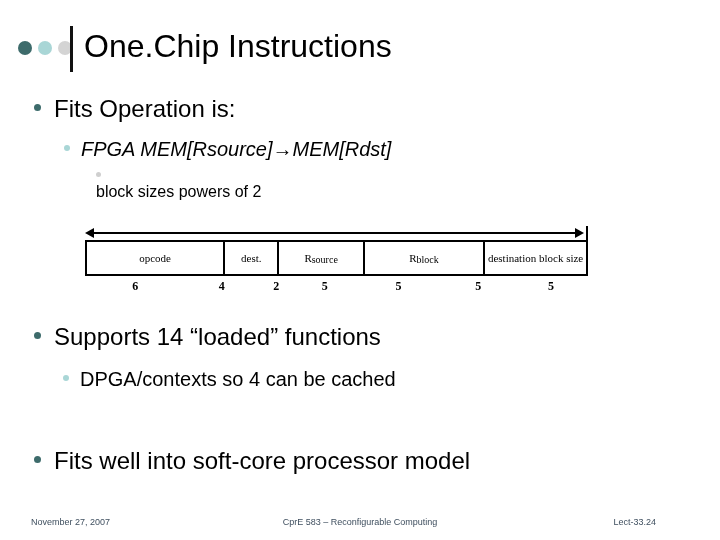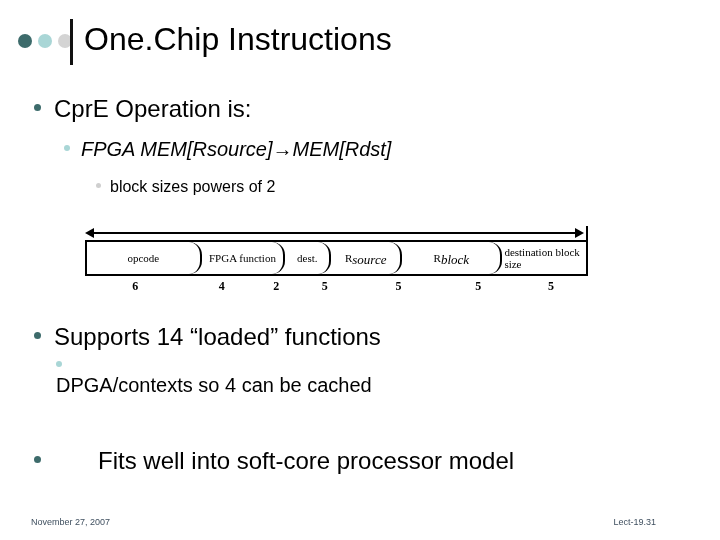--- a/index.html
+++ b/index.html
@@ -13,21 +13,21 @@
     position: relative;
     overflow: hidden;
     font-family: "Liberation Sans", sans-serif;
     color: #000000;
   }
 
   
   .title-row {
     position: absolute;
     left: 0px;
-    top: 8px;
+    top: 15px;
     width: 668px;
     height: 58px;
   }
   .title-dots {
     position: absolute;
     left: 18px;
     top: 26px;
     display: flex;
     gap: 6px;
     align-items: center;
@@ -80,34 +80,34 @@
     margin-right: 13px;
     top: -6px;
   }
   .lvl2 { font-size: 20px; line-height: 26px; }
   .lvl2 .marker {
     width: 6px; height: 6px;
     background: #a9d6d6;
     margin-right: 11px;
     top: -5px;
   }
-  .lvl3 { font-size: 16px; line-height: 22px; }
+  .lvl3 { font-size: 16px; line-height: 22px; flex-direction: column; }
   .lvl3 .marker {
     width: 5px; height: 5px;
     background: #cfcfcf;
     margin-right: 9px;
     top: -4px;
   }
 
   #b-basic      { left: 34px;  top: 94px; }
   #b-fpga       { left: 64px;  top: 136px; font-style: italic; }
   #b-block      { left: 96px;  top: 176px; }
   #b-supports   { left: 34px;  top: 322px; }
-  #b-dpga       { left: 56px;  top: 366px; flex-direction: column; }
-  #b-fits       { left: 34px;  top: 446px; gap: 44px; }
+  #b-dpga       { left: 63px;  top: 366px; }
+  #b-fits       { left: 34px;  top: 446px; }
 
   
   .figure {
     position: absolute;
     left: 85px;
     top: 212px;
     width: 503px;
     height: 88px;
     font-family: "Liberation Serif", serif;
   }
@@ -164,29 +164,28 @@
     border: 2px solid #000;
     box-sizing: border-box;
     background: #fff;
   }
   .field {
     border-right: 2px solid #000;
     box-sizing: border-box;
     display: flex;
     align-items: center;
     justify-content: center;
-    text-align: left;
+    text-align: center;
     font-size: 11px;
     line-height: 12px;
     padding: 0 2px;
     color: #000;
-    border-radius: 13px;
   }
   .field:last-child { border-right: none; }
-  .field sub { font-size: 13px; vertical-align: baseline; position: relative; top: 2px; font-style: italic; }
+  .field sub { font-size: 10px; vertical-align: baseline; position: relative; top: 2px; }
   .widths {
     position: absolute;
     left: 0;
     top: 66px;
     width: 503px;
     height: 16px;
     display: flex;
   }
   .width-cell {
     display: flex;
@@ -221,21 +220,21 @@
     <span class="dot" style="background: rgb(61, 107, 107);"></span>
     <span class="dot" style="background: rgb(169, 214, 214);"></span>
     <span class="dot" style="background: rgb(212, 212, 212);"></span>
   </div>
   <div class="title-bar"></div>
   <div class="title-text">One.Chip Instructions</div>
 </div>
 
 <div class="bullet lvl1" id="b-basic">
   <span class="marker"></span>
-  <span class="txt">CprE Operation is:</span>
+  <span class="txt">Fits Operation is:</span>
 </div>
 
 <div class="bullet lvl2" id="b-fpga">
   <span class="marker"></span>
   <span class="txt">FPGA MEM[Rsource]→MEM[Rdst]</span>
 </div>
 
 <div class="bullet lvl3" id="b-block">
   <span class="marker"></span>
   <span class="txt">block sizes powers of 2</span>
@@ -245,21 +244,20 @@
 
   <div class="arrow-row">
     <span class="arrow-head left"></span>
     <span class="arrow-line"></span>
     <span class="arrow-head right"></span>
     <span class="arrow-cap"></span>
   </div>
 
   <div class="fields" id="field-row">
       <div class="field" style="flex: 6 0 0px;">opcode</div>
-      <div class="field" style="flex: 4.3 0 0px;">FPGA function</div>
       <div class="field" style="flex: 2.2 0 0px;">dest.</div>
       <div class="field" style="flex: 3.6 0 0px;">
         <span>R</span>
         <sub>source</sub>
       </div>
       <div class="field" style="flex: 5.2 0 0px;">
         <span>R</span>
         <sub>block</sub>
       </div>
       <div class="field" style="flex: 4.4 0 0px;">destination block size</div>
@@ -285,14 +283,15 @@
   <span class="txt">DPGA/contexts so 4 can be cached</span>
 </div>
 
 <div class="bullet lvl1" id="b-fits">
   <span class="marker"></span>
   <span class="txt">Fits well into soft-core processor model</span>
 </div>
 
 <div class="footer">
   <span class="f-left">November 27, 2007</span>
-  <span class="f-right">Lect-19.31</span>
+  <span class="f-center">CprE 583 – Reconfigurable Computing</span>
+  <span class="f-right">Lect-33.24</span>
 </div>
 
 </body></html>

